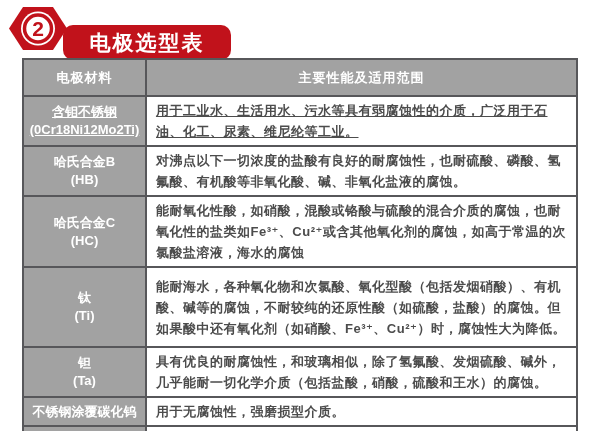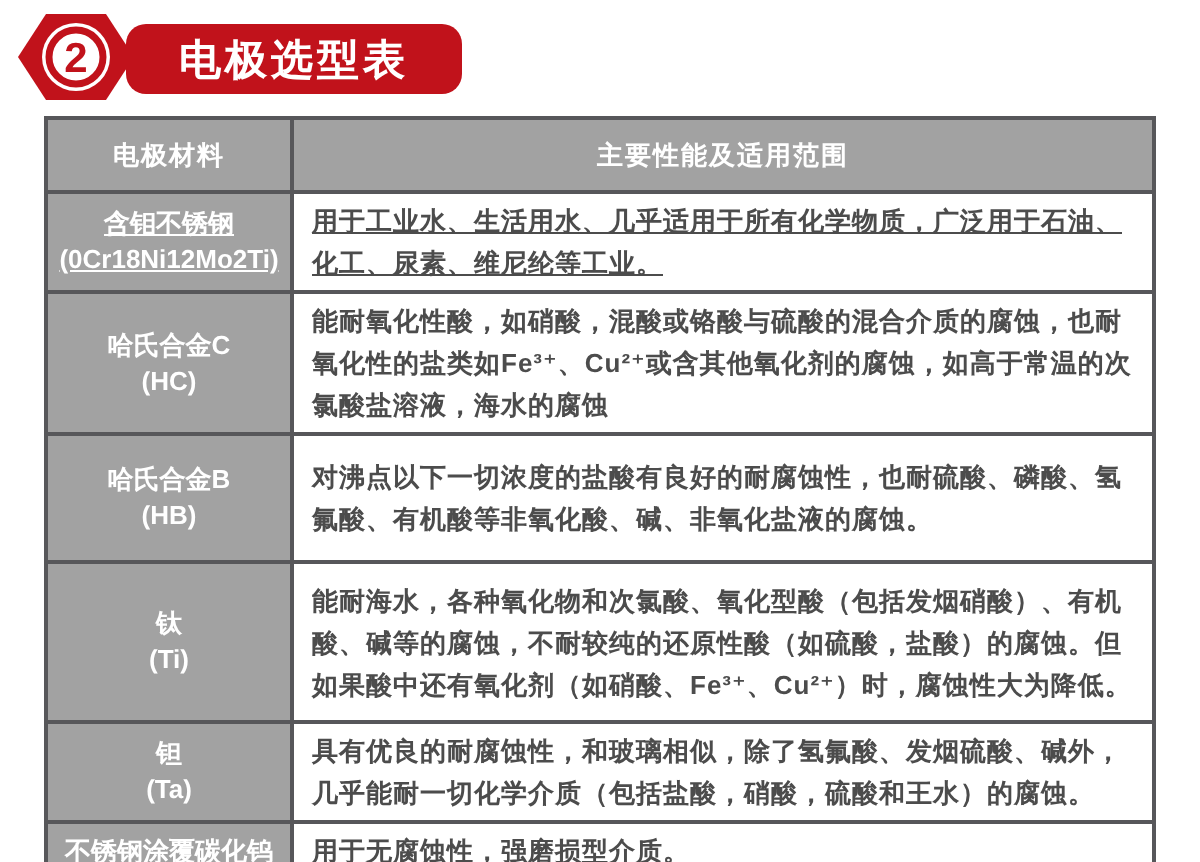--- a/index.html
+++ b/index.html
@@ -3,21 +3,21 @@
 <meta charset="utf-8">
 <style>
   * { margin: 0; padding: 0; box-sizing: border-box; }
   html, body { width: 600px; height: 431px; background: #ffffff; overflow: hidden; }
   body { font-family: "Liberation Sans", "DejaVu Sans", sans-serif; }
 
   
   .title-band { position: relative; height: 58px; width: 600px; }
   .badge-hex { position: absolute; left: 8px; top: 5px; width: 60px; height: 47px; }
   .title-pill {
-    position: absolute; left: 63px; top: 12px; width: 168px; height: 35px;
+    position: absolute; left: 63px; top: 25px; width: 168px; height: 35px;
     background: var(--accent_red); border-radius: 10px;
     display: flex; align-items: center; justify-content: center;
     color: #ffffff; font-size: 21px; font-weight: bold; letter-spacing: 2px;
   }
 
   
   table.sel-table {
     position: absolute; left: 22px; top: 58px; width: 556px;
     border-collapse: collapse; table-layout: fixed;
   }
@@ -75,35 +75,35 @@
       <th>电极材料</th>
       <th>主要性能及适用范围</th>
     </tr>
   </thead>
   <tbody>
     <tr>
       <td class="cell-material">
         <span class="cell-mat-name">含钼不锈钢</span>
         <span class="cell-grade">(0Cr18Ni12Mo2Ti)</span>
       </td>
-      <td class="cell-desc">用于工业水、生活用水、几乎适用于所有化学物质，广泛用于石油、化工、尿素、维尼纶等工业。</td>
+      <td class="cell-desc">用于工业水、生活用水、污水等具有弱腐蚀性的介质，广泛用于石油、化工、尿素、维尼纶等工业。</td>
+    </tr>
+    <tr>
+      <td class="cell-material">
+        <span class="cell-mat-name">哈氏合金B</span>
+        <span class="cell-grade">(HB)</span>
+      </td>
+      <td class="cell-desc">对沸点以下一切浓度的盐酸有良好的耐腐蚀性，也耐硫酸、磷酸、氢氟酸、有机酸等非氧化酸、碱、非氧化盐液的腐蚀。</td>
     </tr>
     <tr>
       <td class="cell-material">
         <span class="cell-mat-name">哈氏合金C</span>
         <span class="cell-grade">(HC)</span>
       </td>
       <td class="cell-desc">能耐氧化性酸，如硝酸，混酸或铬酸与硫酸的混合介质的腐蚀，也耐氧化性的盐类如Fe³⁺、Cu²⁺或含其他氧化剂的腐蚀，如高于常温的次氯酸盐溶液，海水的腐蚀</td>
-    </tr>
-    <tr>
-      <td class="cell-material">
-        <span class="cell-mat-name">哈氏合金B</span>
-        <span class="cell-grade">(HB)</span>
-      </td>
-      <td class="cell-desc">对沸点以下一切浓度的盐酸有良好的耐腐蚀性，也耐硫酸、磷酸、氢氟酸、有机酸等非氧化酸、碱、非氧化盐液的腐蚀。</td>
     </tr>
     <tr>
       <td class="cell-material">
         <span class="cell-mat-name">钛</span>
         <span class="cell-grade">(Ti)</span>
       </td>
       <td class="cell-desc">能耐海水，各种氧化物和次氯酸、氧化型酸（包括发烟硝酸）、有机酸、碱等的腐蚀，不耐较纯的还原性酸（如硫酸，盐酸）的腐蚀。但如果酸中还有氧化剂（如硝酸、Fe³⁺、Cu²⁺）时，腐蚀性大为降低。</td>
     </tr>
     <tr>
       <td class="cell-material">

